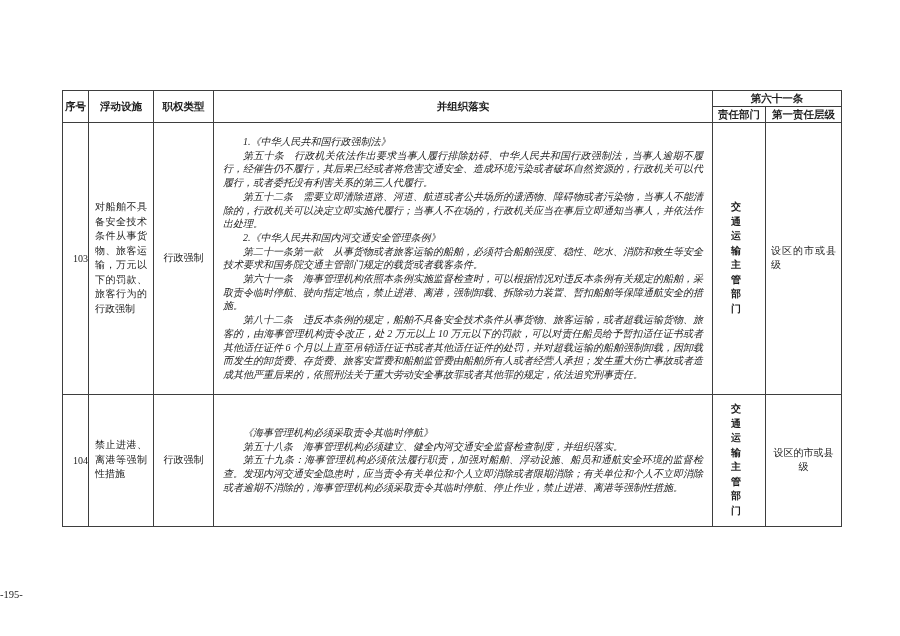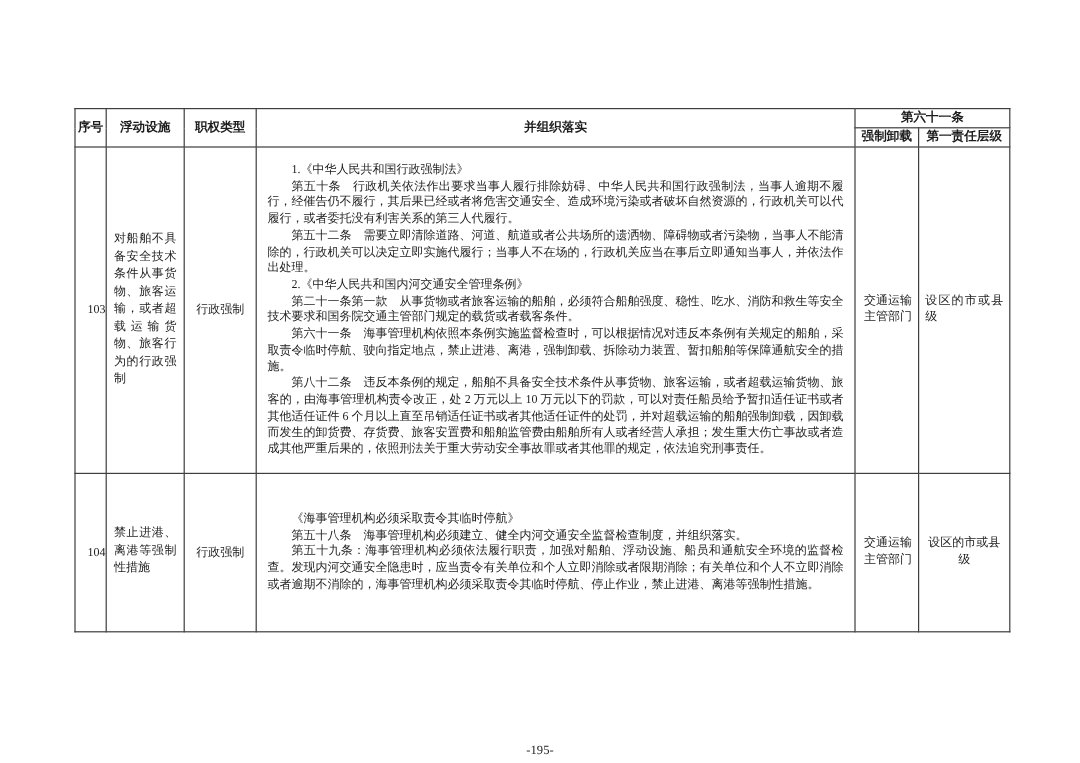--- a/index.html
+++ b/index.html
@@ -22,29 +22,29 @@
     font-size:10.5px; font-weight:bold; text-align:center;
     vertical-align:middle; line-height:13px; padding:1px 2px;
   }
   .auth td { font-size:10px; vertical-align:middle; }
   tr.hdr { height:16px; }
   tr.r103 { height:261px; }
   tr.r104 { height:132px; }
   td.c-no { text-align:right; }
   td.c-item { padding:0 6px; text-align:justify; line-height:14.5px; }
   td.c-type { text-align:center;font-family:Liberation Mono, monospace; }
-  td.c-basis { padding:12px 9px; text-align:justify; line-height:13.7px; }
+  td.c-basis { padding:12px 9px; text-align:justify; line-height:13.7px;font-style:italic; }
   td.c-basis p { text-indent:2em; margin:0; }
-  td.c-dept { text-align:right; padding:0 5px; line-height:14.5px; }
+  td.c-dept { text-align:left; padding:0 18px; line-height:14.5px;font-weight:bold; }
   td.c-level { padding:0 5px; line-height:14.5px; }
   td.c-level.lvl-left { text-align:justify; }
   td.c-level.lvl-center { text-align:center; }
   .footer {
     position:absolute; left:0; right:0; top:589px;
-    text-align:center; font-size:10.5px; color:#1d1d1d;margin-top:31px;
+    text-align:left; font-size:10.5px; color:#1d1d1d;
   }
 </style>
 </head>
 <body>
 
 <div class="sheet">
 
   <table class="auth">
     <colgroup>
       <col style="width:26px">
@@ -56,28 +56,28 @@
     </colgroup>
     <thead>
       <tr class="hdr">
         <th rowspan="2">序号</th>
         <th rowspan="2">浮动设施</th>
         <th rowspan="2">职权类型</th>
         <th rowspan="2">并组织落实</th>
         <th colspan="2">第六十一条</th>
       </tr>
       <tr class="hdr">
-        <th>强制卸载</th>
+        <th>责任部门</th>
         <th>第一责任层级</th>
       </tr>
     </thead>
     <tbody>
       <tr class="r103">
         <td class="c-no">103</td>
-        <td class="c-item">对船舶不具备安全技术条件从事货物、旅客运输，或者超载运输货物、旅客行为的行政强制</td>
+        <td class="c-item">对船舶不具备安全技术条件从事货物、旅客运输，万元以下的罚款、旅客行为的行政强制</td>
         <td class="c-type">行政强制</td>
         <td class="c-basis">
           <p>1.《中华人民共和国行政强制法》</p>
           <p>第五十条　行政机关依法作出要求当事人履行排除妨碍、中华人民共和国行政强制法，当事人逾期不履行，经催告仍不履行，其后果已经或者将危害交通安全、造成环境污染或者破坏自然资源的，行政机关可以代履行，或者委托没有利害关系的第三人代履行。</p>
           <p>第五十二条　需要立即清除道路、河道、航道或者公共场所的遗洒物、障碍物或者污染物，当事人不能清除的，行政机关可以决定立即实施代履行；当事人不在场的，行政机关应当在事后立即通知当事人，并依法作出处理。</p>
           <p>2.《中华人民共和国内河交通安全管理条例》</p>
           <p>第二十一条第一款　从事货物或者旅客运输的船舶，必须符合船舶强度、稳性、吃水、消防和救生等安全技术要求和国务院交通主管部门规定的载货或者载客条件。</p>
           <p>第六十一条　海事管理机构依照本条例实施监督检查时，可以根据情况对违反本条例有关规定的船舶，采取责令临时停航、驶向指定地点，禁止进港、离港，强制卸载、拆除动力装置、暂扣船舶等保障通航安全的措施。</p>
           <p>第八十二条　违反本条例的规定，船舶不具备安全技术条件从事货物、旅客运输，或者超载运输货物、旅客的，由海事管理机构责令改正，处 2 万元以上 10 万元以下的罚款，可以对责任船员给予暂扣适任证书或者其他适任证件 6 个月以上直至吊销适任证书或者其他适任证件的处罚，并对超载运输的船舶强制卸载，因卸载而发生的卸货费、存货费、旅客安置费和船舶监管费由船舶所有人或者经营人承担；发生重大伤亡事故或者造成其他严重后果的，依照刑法关于重大劳动安全事故罪或者其他罪的规定，依法追究刑事责任。</p>
         </td>

